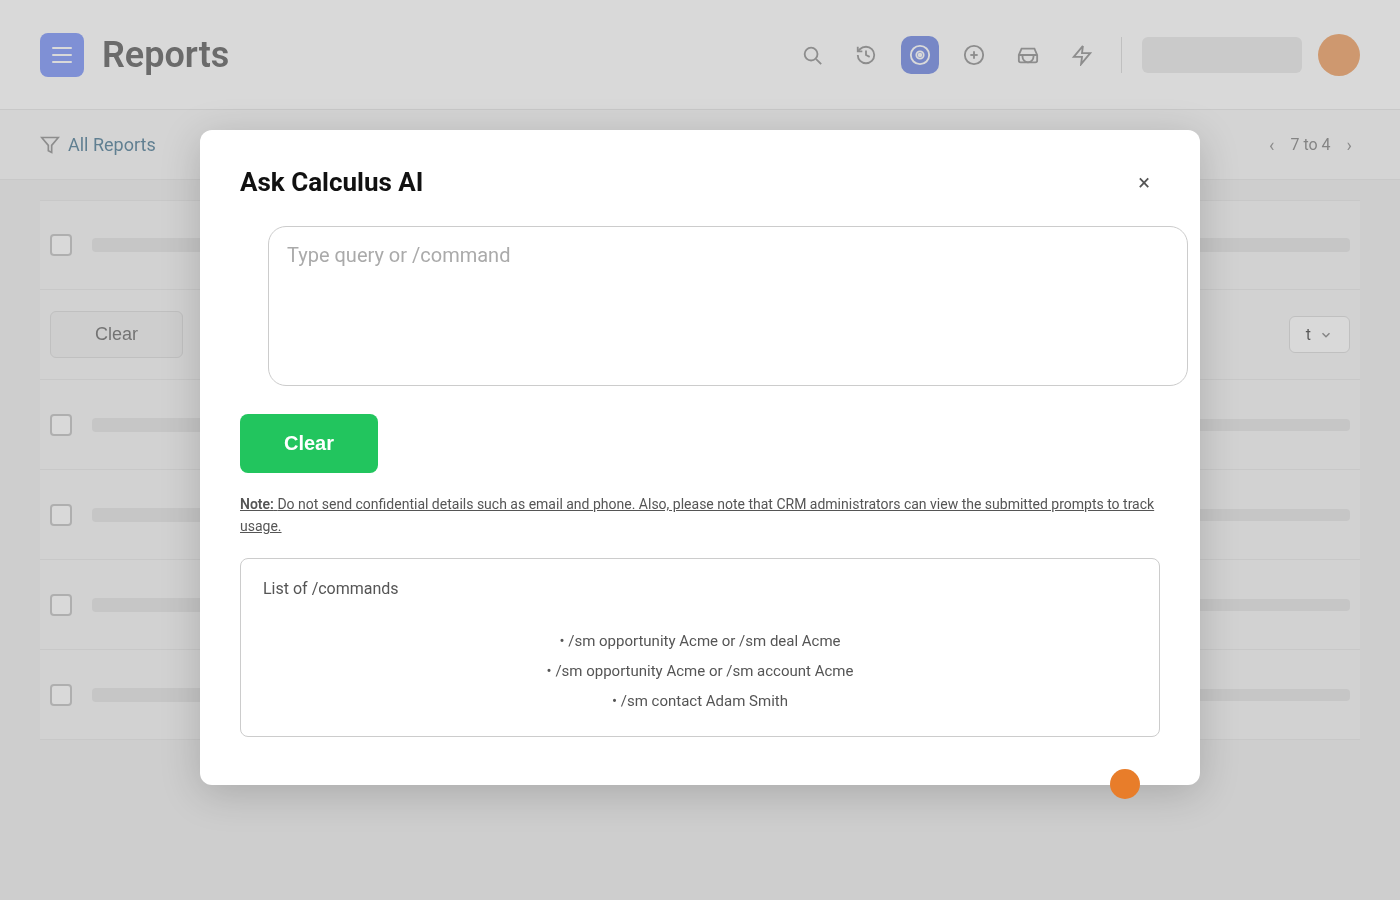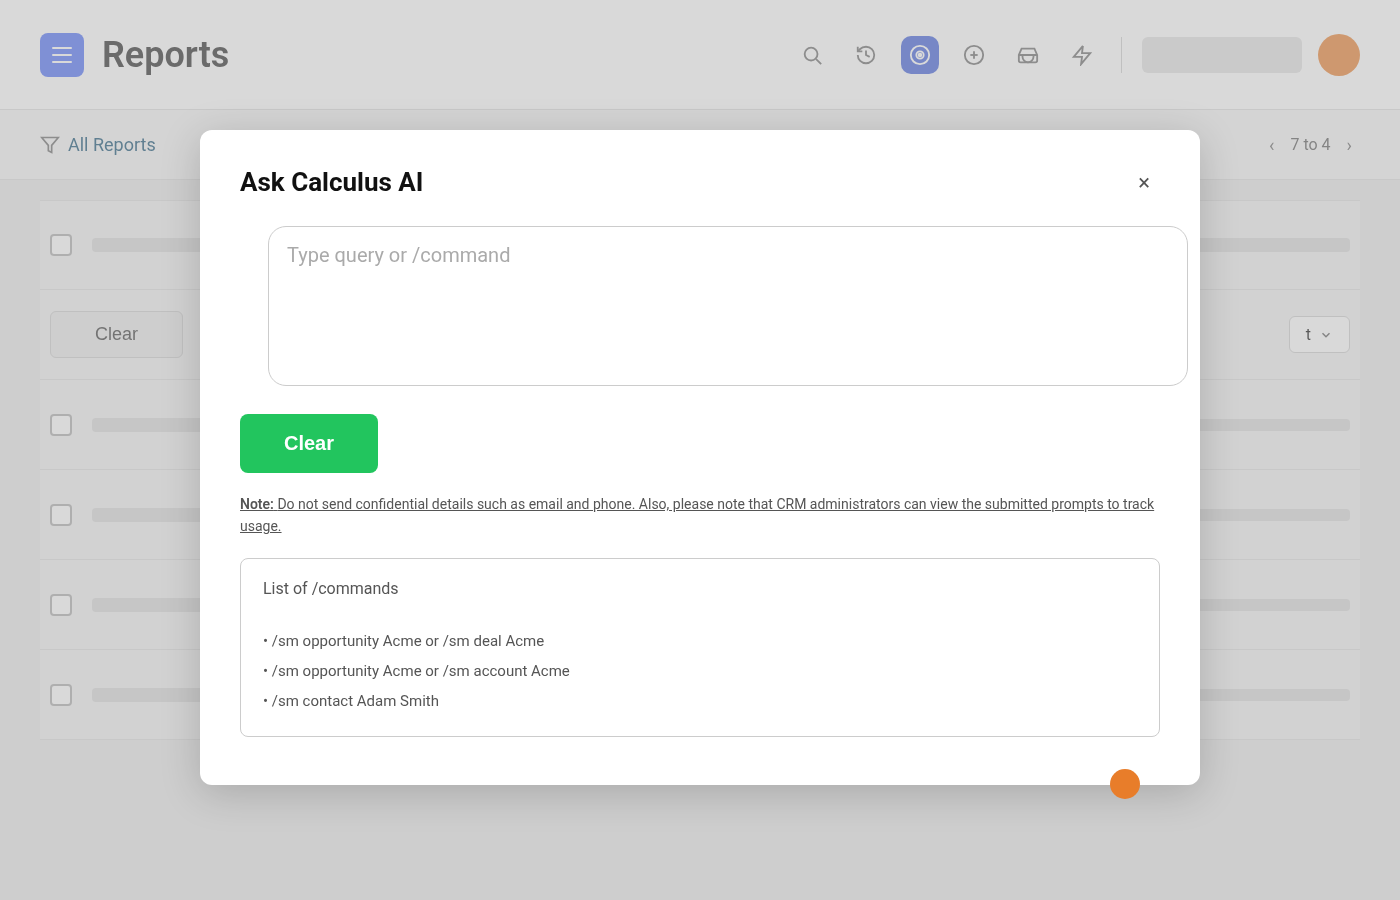--- a/index.html
+++ b/index.html
@@ -344,20 +344,21 @@
       color: #555;
       margin-bottom: 28px;
     }
 
     .commands-list {
       font-size: 15px;
       color: #555;
       line-height: 2;
       list-style: none;
       padding: 0;
+      text-align: center;
     }
 
     .commands-list li::before {
       content: "• ";
     }
   </style>
 </head>
 <body>
 
 <div class="app-container">

